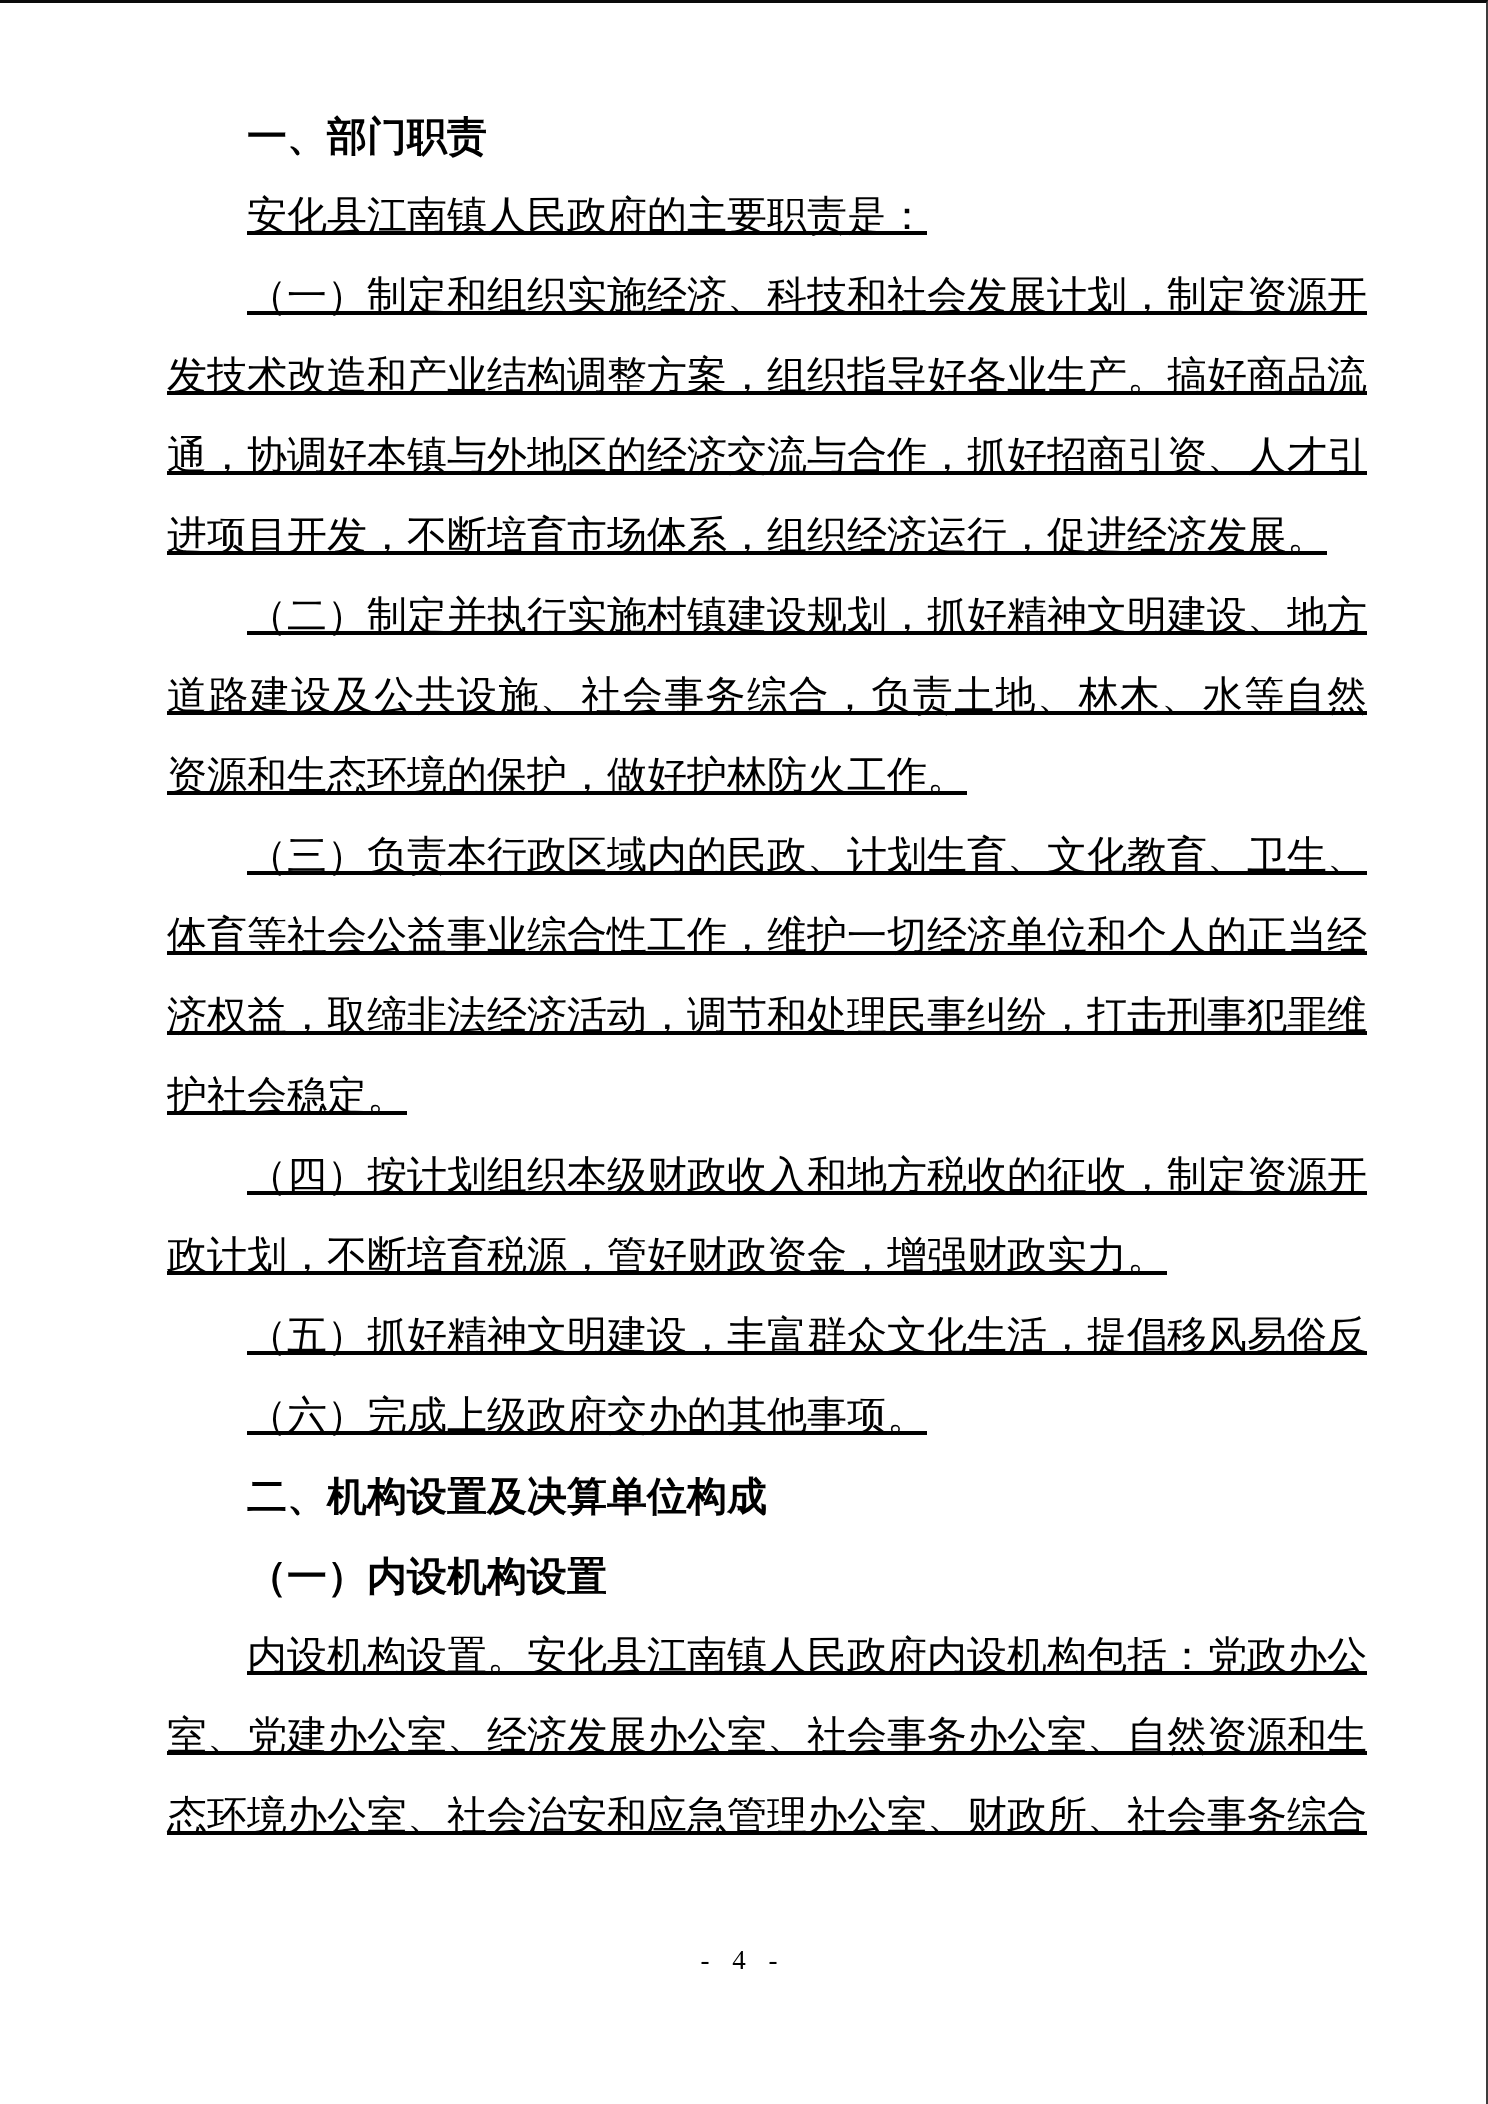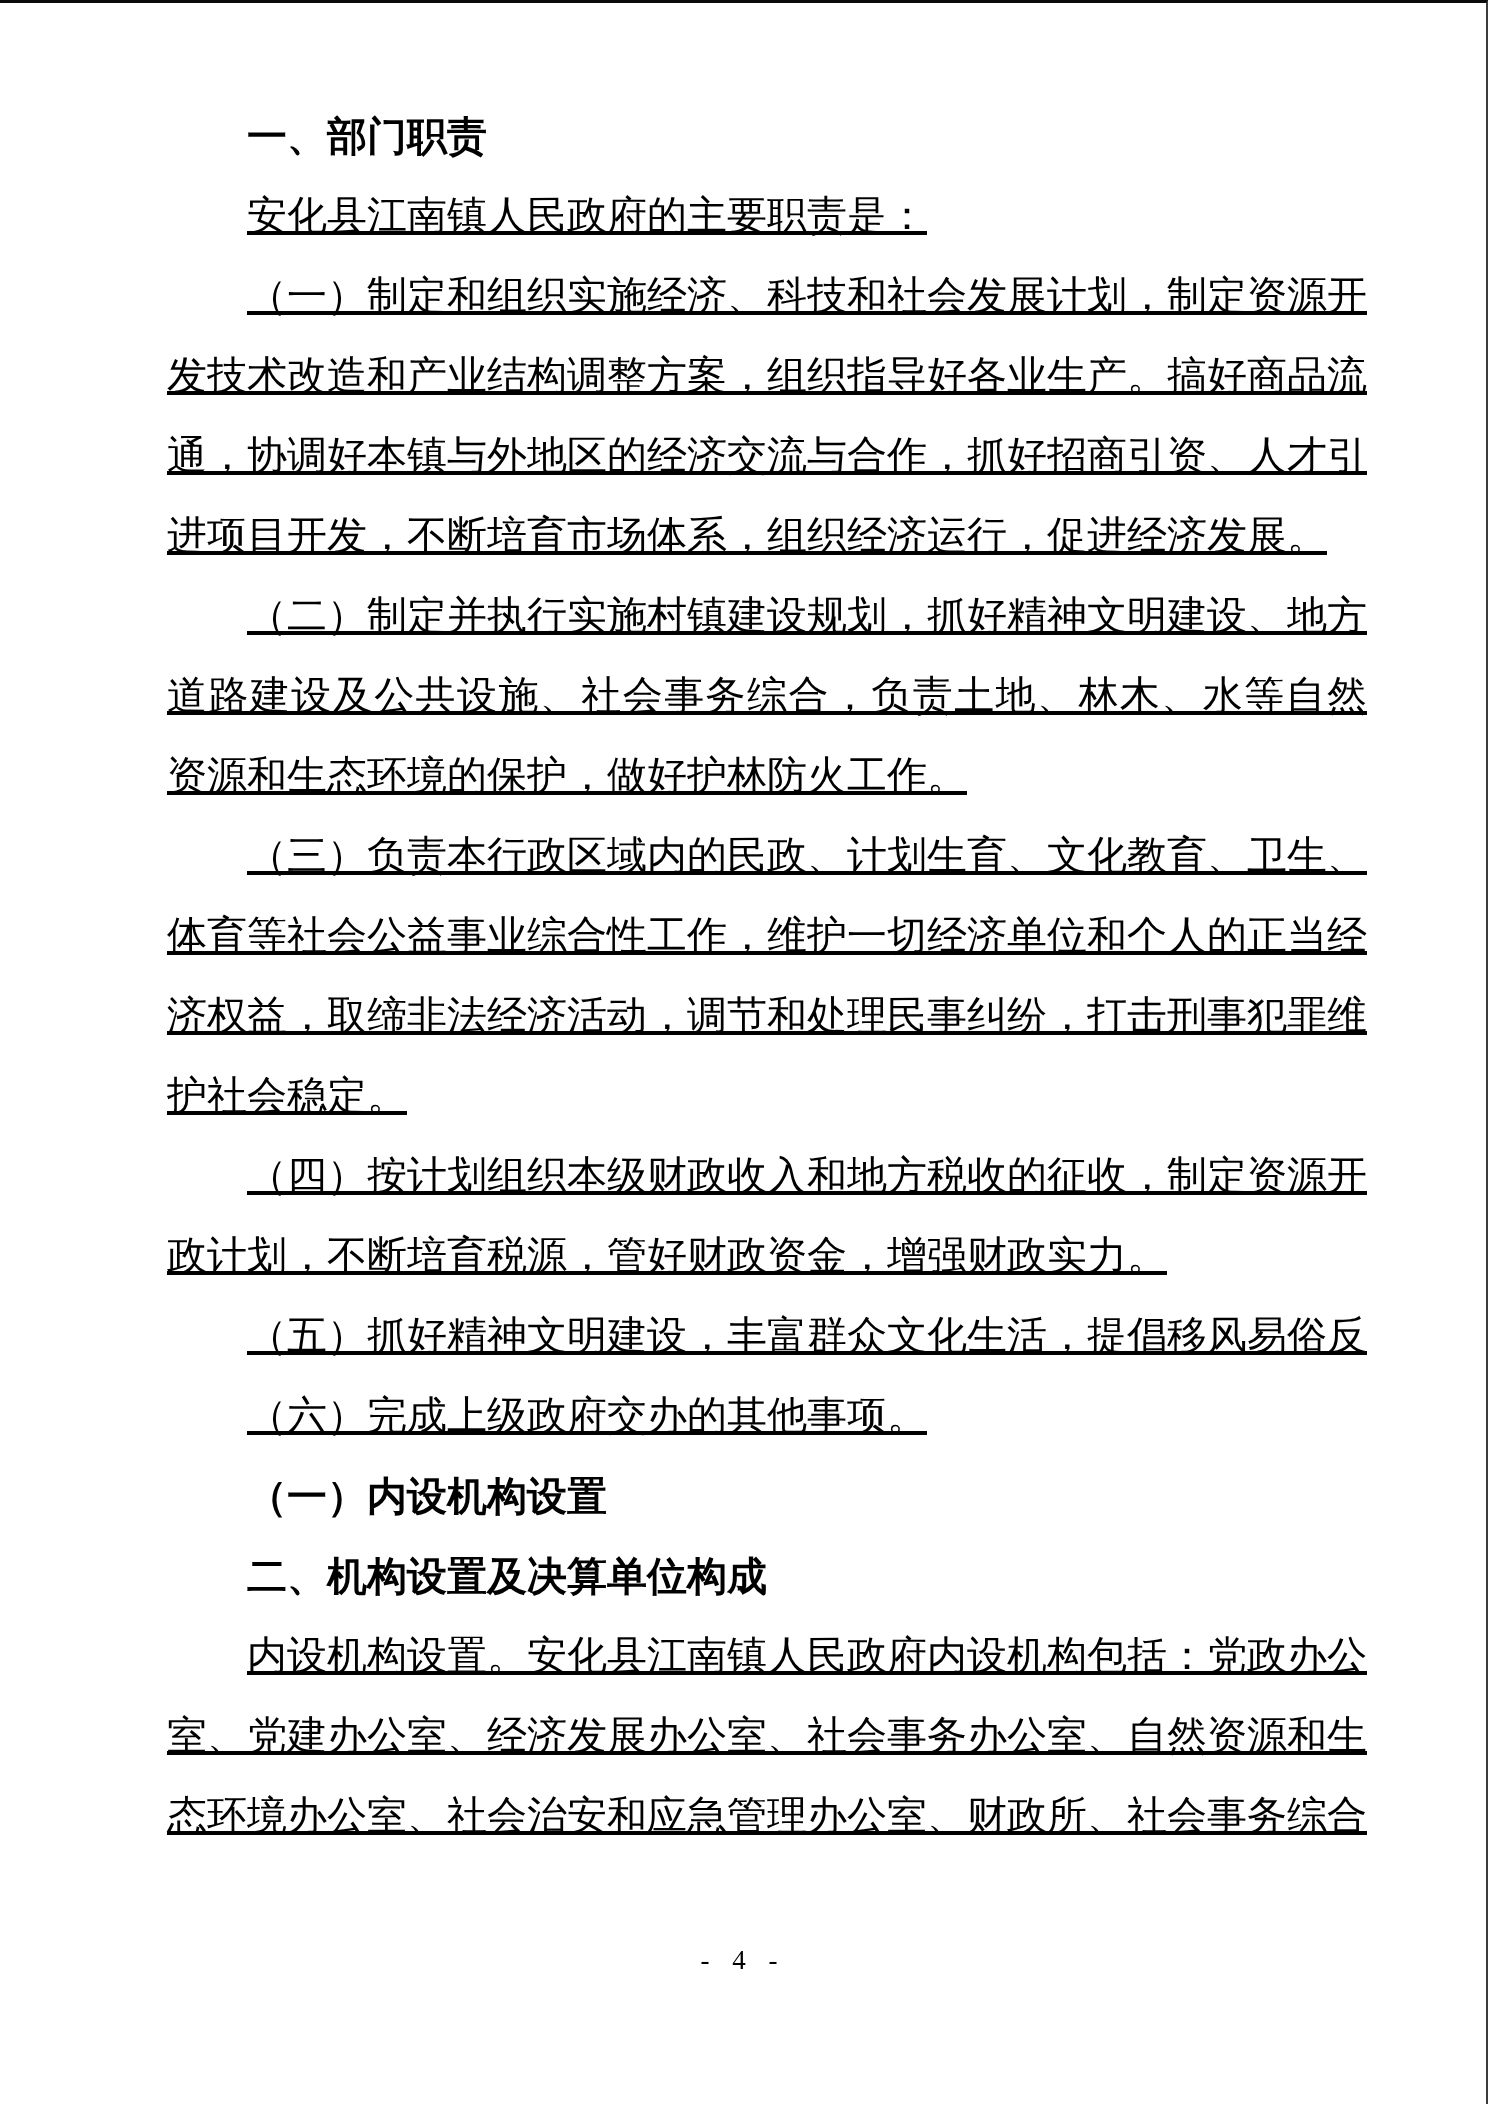--- a/index.html
+++ b/index.html
@@ -76,20 +76,20 @@
       <div class="line body just">道路建设及公共设施、社会事务综合，负责土地、林木、水等自然</div>
       <div class="line body">资源和生态环境的保护，做好护林防火工作。</div>
       <div class="line body indent just">（三）负责本行政区域内的民政、计划生育、文化教育、卫生、</div>
       <div class="line body just">体育等社会公益事业综合性工作，维护一切经济单位和个人的正当经</div>
       <div class="line body just">济权益，取缔非法经济活动，调节和处理民事纠纷，打击刑事犯罪维</div>
       <div class="line body">护社会稳定。</div>
       <div class="line body indent just">（四）按计划组织本级财政收入和地方税收的征收，制定资源开</div>
       <div class="line body">政计划，不断培育税源，管好财政资金，增强财政实力。</div>
       <div class="line body indent just">（五）抓好精神文明建设，丰富群众文化生活，提倡移风易俗反</div>
       <div class="line body indent">（六）完成上级政府交办的其他事项。</div>
+      <div class="line h1 indent">二、机构设置及决算单位构成</div>
       <div class="line h2 indent">（一）内设机构设置</div>
-      <div class="line h1 indent">二、机构设置及决算单位构成</div>
       <div class="line body indent just">内设机构设置。安化县江南镇人民政府内设机构包括：党政办公</div>
       <div class="line body just">室、党建办公室、经济发展办公室、社会事务办公室、自然资源和生</div>
       <div class="line body just">态环境办公室、社会治安和应急管理办公室、财政所、社会事务综合</div>
     </div>
   <div class="footer">- 4 -</div>
 </div>
 
 </body></html>

